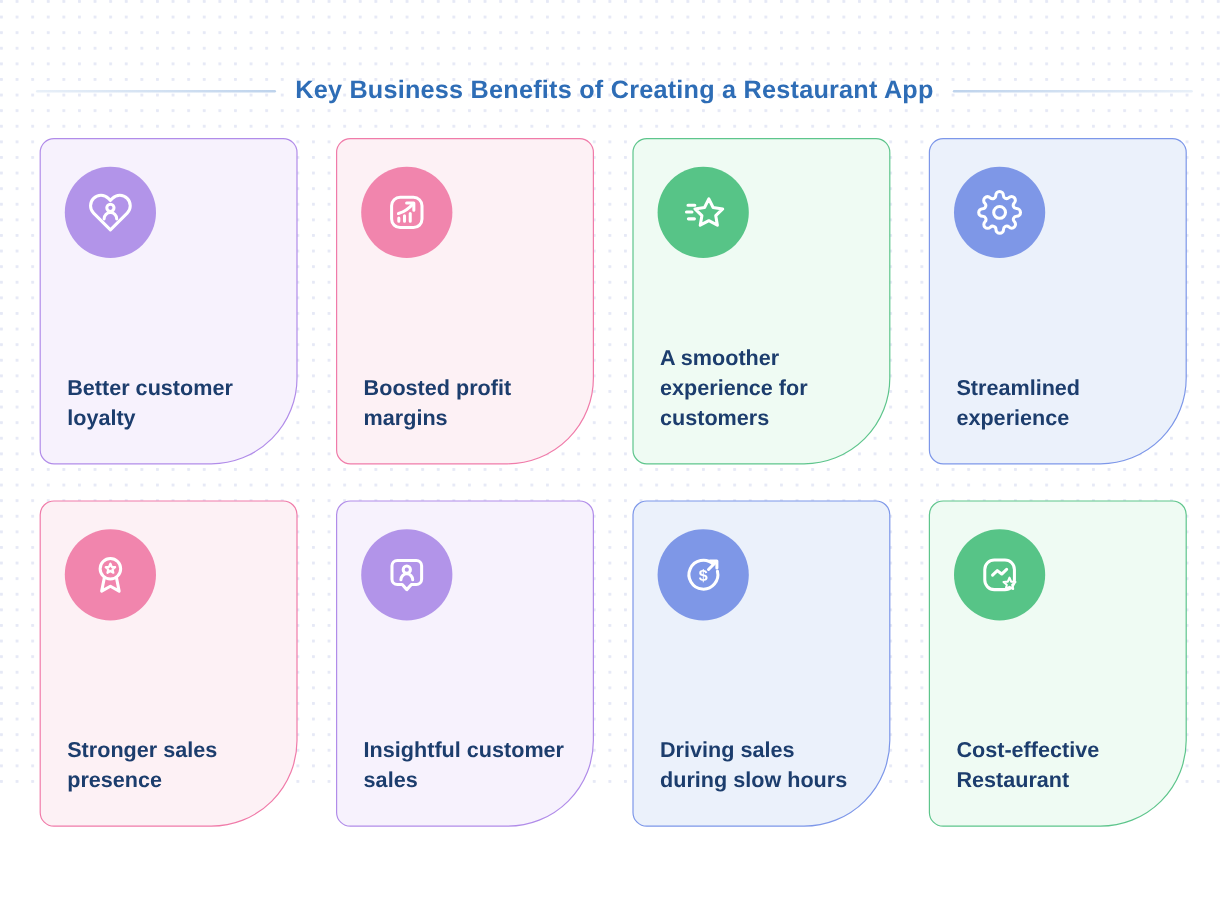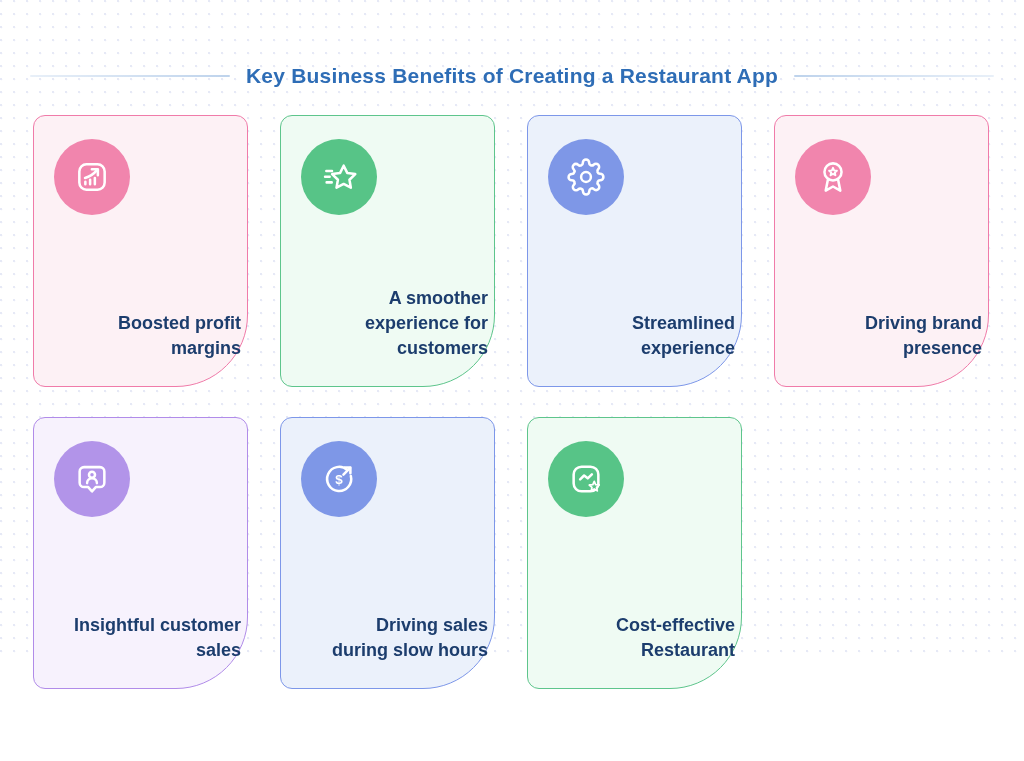--- a/index.html
+++ b/index.html
@@ -45,33 +45,43 @@
     width: 76px; height: 76px; border-radius: 50%;
     margin: 23px 0 0 20px;
     display: flex; align-items: center; justify-content: center;
   }
   .circle svg { display: block; }
   .label {
     position: absolute; left: 22px; right: 6px; bottom: 25px;
     font-size: 18px; font-weight: bold; line-height: 25px;
     color: var(--label-color, #1c3d6d);
     white-space: pre-line;
-    text-align: right;
   }
 </style>
 </head>
 <body>
 
 <div class="canvas">
   <header>
     <div class="hline left"></div>
     <h1>Key Business Benefits of Creating a Restaurant App</h1>
     <div class="hline right"></div>
   </header>
   <div class="grid">
+      <div class="card" style="background: rgb(247, 242, 253); border-color: rgb(177, 140, 233);">
+    <div class="circle" style="background: rgb(178, 148, 233); color: rgb(178, 148, 233);">
+          <svg width="38" height="38" viewBox="0 0 24 24" fill="none" stroke="#fff" stroke-width="1.6" stroke-linecap="round" stroke-linejoin="round">
+            <path d="M20.84 4.61a5.5 5.5 0 0 0-7.78 0L12 5.67l-1.06-1.06a5.5 5.5 0 0 0-7.78 7.78L12 21.23l8.84-8.84a5.5 5.5 0 0 0 0-7.78z"></path>
+            <circle cx="12" cy="9.6" r="1.9"></circle>
+            <path d="M8.7 15.4a3.3 3.3 0 0 1 6.6 0"></path>
+          </svg>
+        </div>
+    <div class="label">Better customer
+loyalty</div>
+  </div>
       <div class="card" style="background: rgb(253, 241, 245); border-color: rgb(240, 123, 169);">
     <div class="circle" style="background: rgb(241, 133, 173); color: rgb(241, 133, 173);">
           <svg width="38" height="38" viewBox="0 0 24 24" fill="none" stroke="#fff" stroke-width="1.6" stroke-linecap="round" stroke-linejoin="round">
             <rect x="4" y="4" width="16" height="16" rx="4.5"></rect>
             <path d="M7.6 12.6C10 12 13 10.2 15.3 7.5"></path>
             <path d="M11.9 7.1h3.8v3.8"></path>
             <path d="M7.8 16.6v-1.6M10.8 16.6v-2.8M13.8 16.6v-4"></path>
           </svg>
         </div>
     <div class="label">Boosted profit
@@ -99,21 +109,21 @@
 experience</div>
   </div>
       <div class="card" style="background: rgb(253, 241, 245); border-color: rgb(240, 123, 169);">
     <div class="circle" style="background: rgb(241, 133, 173); color: rgb(241, 133, 173);">
           <svg width="38" height="38" viewBox="0 0 24 24" fill="none" stroke="#fff" stroke-width="1.6" stroke-linecap="round" stroke-linejoin="round">
             <circle cx="12" cy="8.8" r="5.4"></circle>
             <path d="M8.8 13.6 7.4 20.6l4.6-2.6 4.6 2.6-1.4-7"></path>
             <path stroke-width="1.2" d="M12 6.2 12.71 7.83 14.47 8 13.14 9.17 13.53 10.9 12 10 10.47 10.9 10.86 9.17 9.53 8 11.29 7.83 Z"></path>
           </svg>
         </div>
-    <div class="label">Driving brand
+    <div class="label">Stronger sales
 presence</div>
   </div>
       <div class="card" style="background: rgb(247, 242, 253); border-color: rgb(177, 140, 233);">
     <div class="circle" style="background: rgb(178, 148, 233); color: rgb(178, 148, 233);">
           <svg width="38" height="38" viewBox="0 0 24 24" fill="none" stroke="#fff" stroke-width="1.6" stroke-linecap="round" stroke-linejoin="round">
             <path d="M7 4.5h10a2.8 2.8 0 0 1 2.8 2.8v7a2.8 2.8 0 0 1-2.8 2.8h-2.6L12 19.8l-2.4-2.7H7a2.8 2.8 0 0 1-2.8-2.8v-7A2.8 2.8 0 0 1 7 4.5z"></path>
             <circle cx="12" cy="9.3" r="1.9"></circle>
             <path d="M8.9 14.6a3.1 3.1 0 0 1 6.2 0"></path>
           </svg>
         </div>

